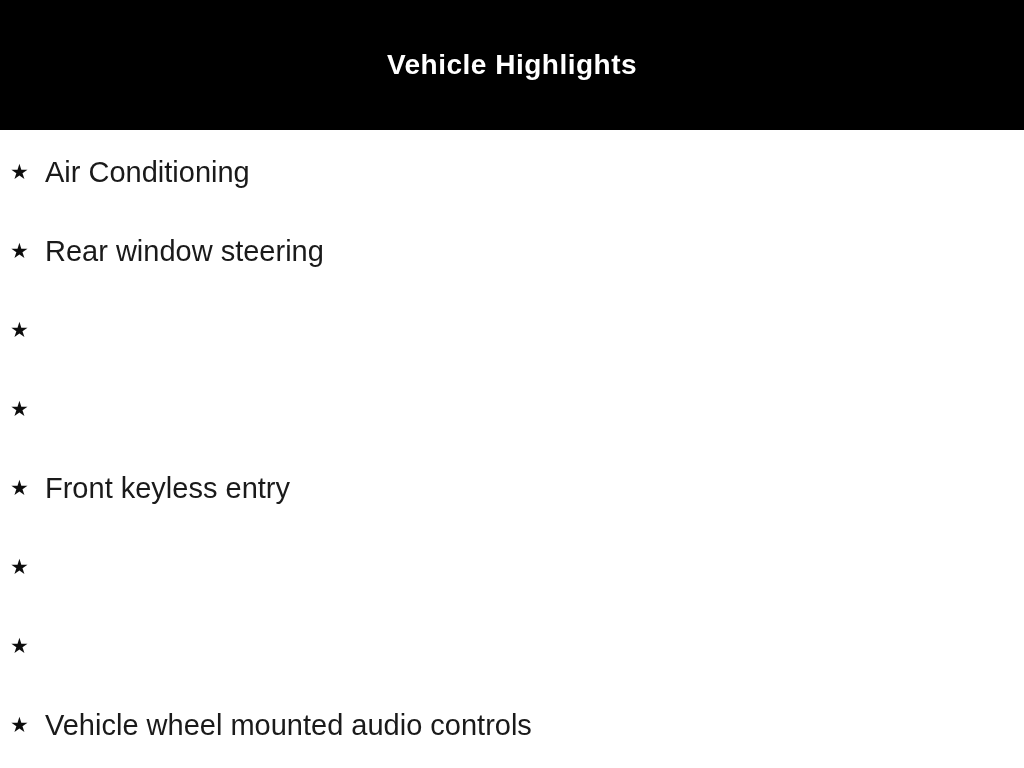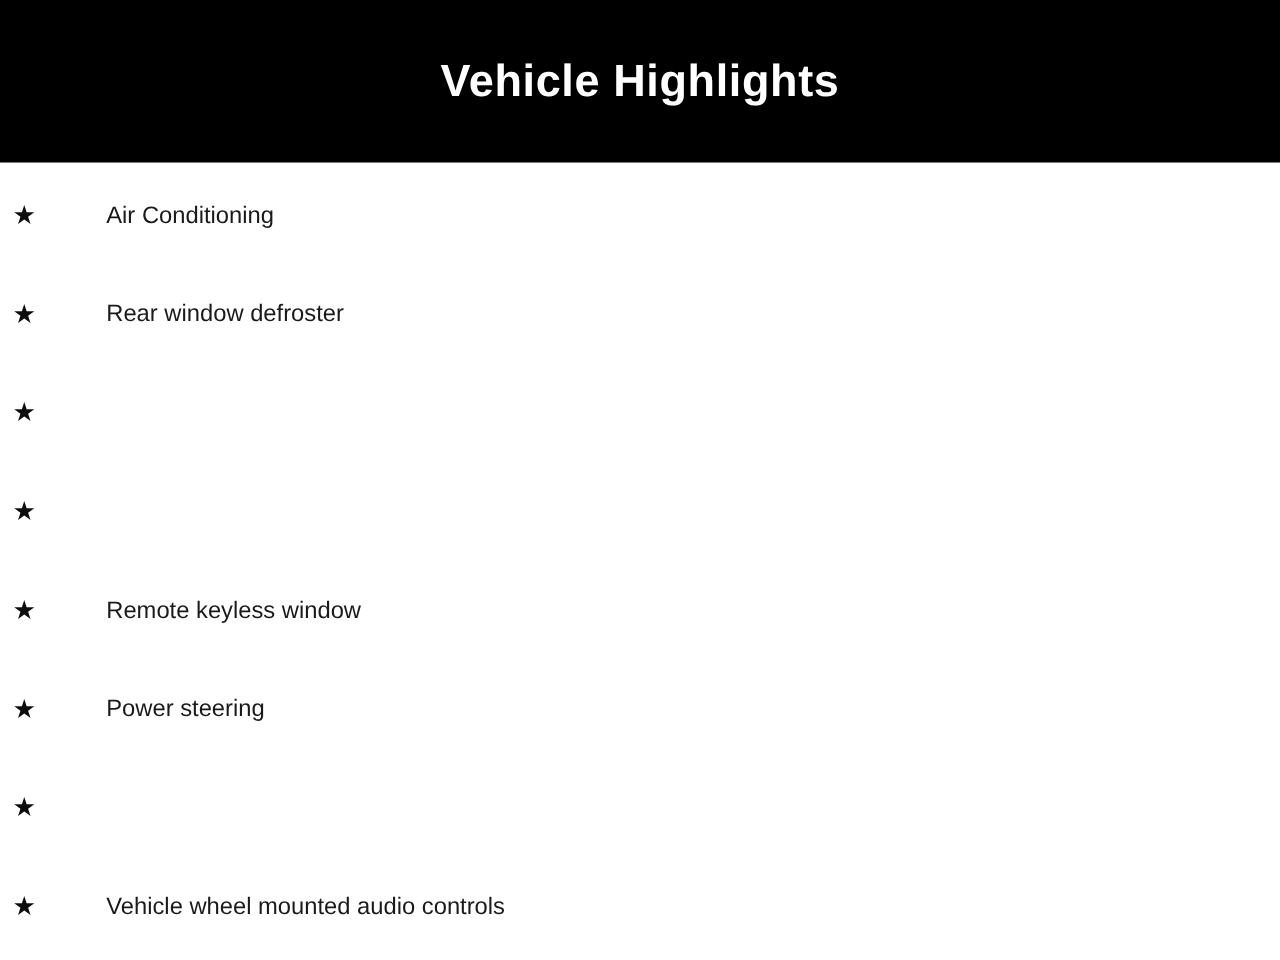--- a/index.html
+++ b/index.html
@@ -20,21 +20,21 @@
   .header {
     width: 100%;
     height: 130px;
     background: #000000;
     display: flex;
     align-items: center;
     justify-content: center;
   }
   .header-title {
     color: #ffffff;
-    font-size: 36px;
+    font-size: 28px;
     font-weight: bold;
     letter-spacing: 0.5px;
     margin: 0;
     font-family: "Liberation Sans", sans-serif;
   }
   .highlight-list {
     padding-top: 3px;
   }
   .list-item {
     height: 79px;
@@ -48,58 +48,56 @@
     display: inline-flex;
     align-items: center;
     justify-content: flex-start;
     font-size: 21px;
     line-height: 1;
     color: #0d0d0d;
     font-family: "DejaVu Sans", sans-serif;
     flex: 0 0 35px;
   }
   .item-label {
-    font-size: 19px;
+    font-size: 29px;
     color: #1a1a1a;
     line-height: 1;
     white-space: nowrap;
-    margin-left: 40px;
   }
 </style>
 </head>
 <body>
 
 <div class="page">
 
   <div class="header">
     <h1 class="header-title">Vehicle Highlights</h1>
   </div>
 
   <div class="highlight-list">
     <div class="list-item">
       <span class="star-icon">★</span>
       <span class="item-label">Air Conditioning</span>
     </div>
     <div class="list-item">
       <span class="star-icon">★</span>
-      <span class="item-label">Rear window defroster</span>
+      <span class="item-label">Rear window steering</span>
     </div>
     <div class="list-item">
       <span class="star-icon">★</span>
     </div>
     <div class="list-item">
       <span class="star-icon">★</span>
     </div>
     <div class="list-item">
       <span class="star-icon">★</span>
-      <span class="item-label">Remote keyless window</span>
+      <span class="item-label">Front keyless entry</span>
     </div>
     <div class="list-item">
       <span class="star-icon">★</span>
-      <span class="item-label">Power steering</span>
     </div>
     <div class="list-item">
       <span class="star-icon">★</span>
     </div>
     <div class="list-item">
       <span class="star-icon">★</span>
       <span class="item-label">Vehicle wheel mounted audio controls</span>
     </div>
   </div>
 

